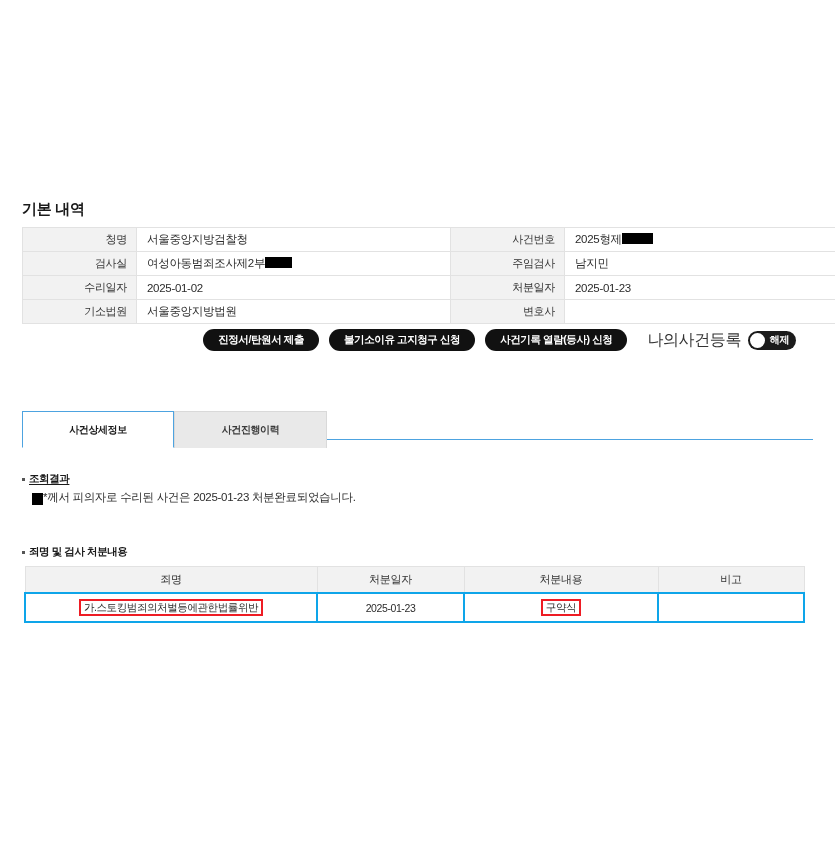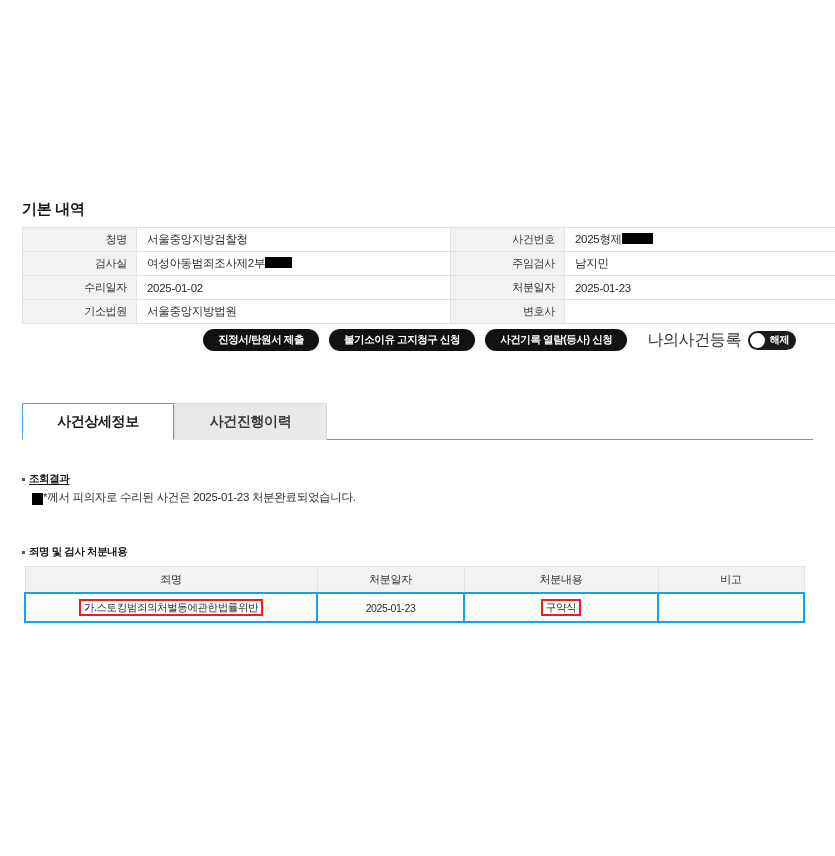--- a/index.html
+++ b/index.html
@@ -147,27 +147,27 @@
   
   .tabs {
     position: absolute;
     left: 22px;
     top: 403px;
     width: 791px;
     height: 38px;
   }
   .tab {
     position: absolute;
-    top: 0;
+    top: 8px;
     height: 37px;
     box-sizing: border-box;
     display: flex;
     align-items: center;
     justify-content: center;
-    font-size: 14px;
+    font-size: 10px;
     font-weight: bold;
     letter-spacing: -0.4px;
     cursor: pointer;
   }
   .tab-active {
     left: 0;
     width: 152px;
     background: #ffffff;
     border: 1px solid #4da3e0;
     border-bottom: 1px solid #ffffff;

